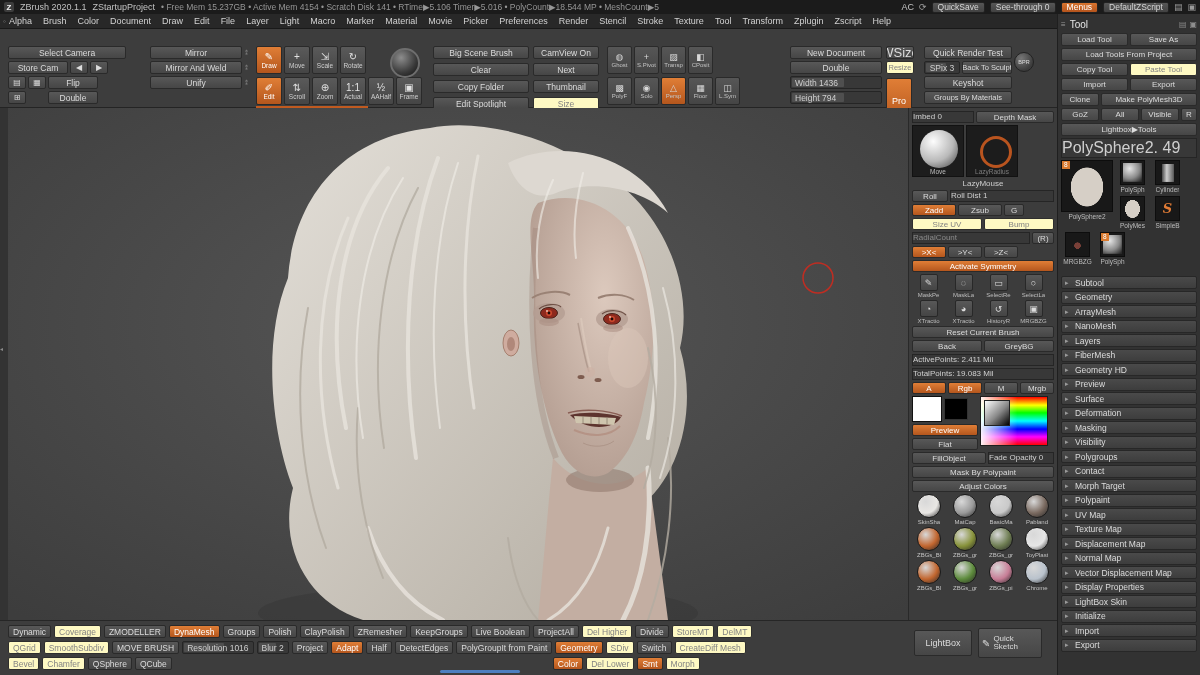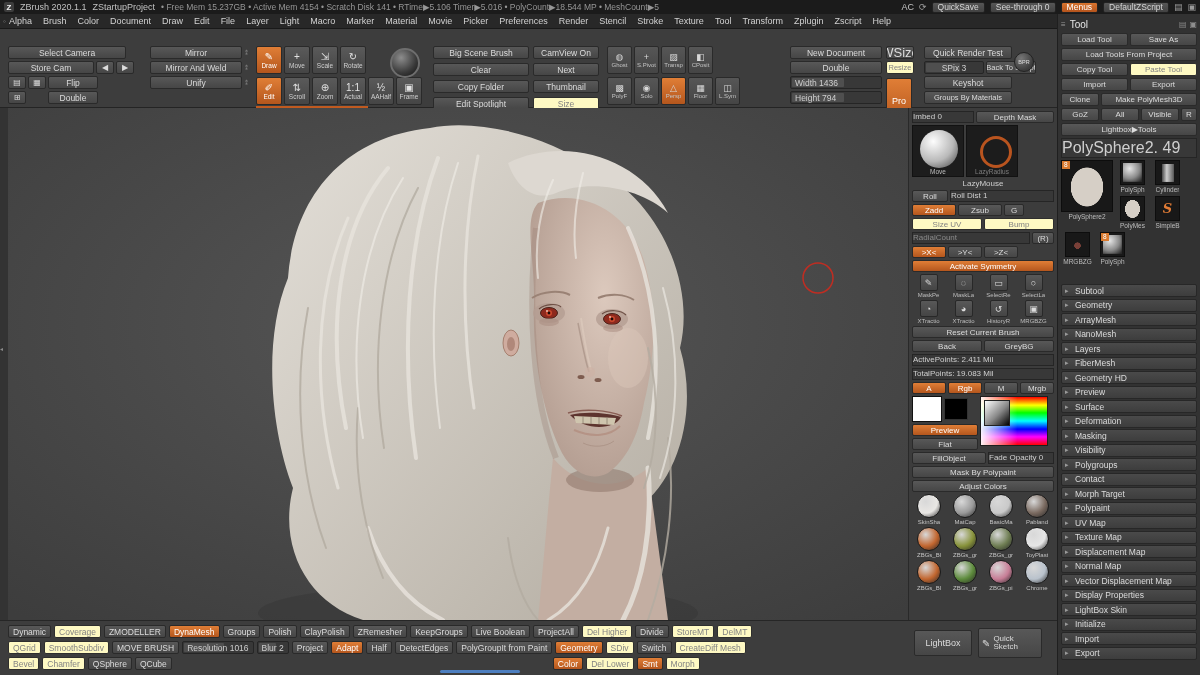--- a/index.html
+++ b/index.html
@@ -110,21 +110,21 @@
 .tthumb.s::after{content:"S";position:absolute;inset:0;display:flex;align-items:center;
   justify-content:center;color:#e07b35;font-weight:bold;font-style:italic;font-size:13px;
   font-family:"DejaVu Serif",serif}
 .tthumb.dark{background-image:radial-gradient(circle at 50% 55%,#7a4038 0 18%,rgba(0,0,0,0) 20%)}
 .badge{position:absolute;left:0;top:0;background:#d97a2f;color:#fff;font-size:6.5px;
   padding:0 2px;line-height:8px;z-index:2}
 .badge:empty{display:none}
 .tlabel{font-size:6.5px;color:#bdbdbd;text-align:center;max-width:52px;overflow:hidden;
   white-space:nowrap;line-height:8px}
 .tcell{display:flex;flex-direction:column;align-items:center;gap:1px;width:33px}
-.sections{display:flex;flex-direction:column;gap:1.5px;margin-top:16px}
+.sections{display:flex;flex-direction:column;gap:1.5px;margin-top:8px}
 .section{height:13px;background:linear-gradient(#4a4a4a,#3d3d3d);border:1px solid #272727;
   border-radius:2px;display:flex;align-items:center;font-size:8.5px;color:#dcdcdc;
   padding-left:13px;position:relative;white-space:nowrap;overflow:hidden}
 .section::before{content:"▸";position:absolute;left:3px;color:#9a9a9a;font-size:7px}
 
 .bottom{position:absolute;left:0;top:620px;width:1057px;height:55px;background:#3d3d3d;
   border-top:1px solid #262626;padding:4px 0 0 8px}
 .bb-row{display:flex;gap:3px;height:14px;margin-bottom:2px;max-width:900px;overflow:hidden}
 .bbtn{height:13px;font-size:8.5px}
 .bb-row3 div:nth-of-type(5){margin-left:378px}
@@ -208,21 +208,21 @@
 
       <span class="menu-item">Help</span>
     </div>
   <span class="menu-home" style="position:absolute;left:3px;top:17px">◦</span>
 
   <div class="shelf"></div>
 
   <div class="grp col" style="left:8px;top:46px">
     <span class="btn" style="width:118px">Select Camera</span>
     <div class="row">
-      <span class="btn" style="width:86px">Store Cam</span>
+      <span class="btn" style="width:60px">Store Cam</span>
       <span class="btn icon-btn">◀</span>
       <span class="btn icon-btn">▶</span>
     </div>
     <div class="row">
       <span class="btn icon-btn">▤</span>
       <span class="btn icon-btn">▦</span>
       <span class="btn" style="width:50px">Flip</span>
     </div>
     <div class="row">
       <span class="btn icon-btn">⊞</span>
@@ -370,21 +370,21 @@
     <span class="btn" style="position:absolute;left:0;top:15px;width:92px">Double</span>
     <span class="btn d im dim" style="position:absolute;left:96px;top:15px;width:28px;font-size:7.5px">Resize</span>
     <span class="btn slider lft" style="position:absolute;left:0;top:30px;width:92px">Width 1436</span>
     <span class="btn slider lft" style="position:absolute;left:0;top:45px;width:92px">Height 794</span>
     <span class="btn on pro-btn">Pro</span>
   </div>
 
   <div class="grp col" style="left:924px;top:46px">
     <span class="btn" style="width:88px">Quick Render Test</span>
     <div class="row">
-      <span class="btn slider" style="width:60px">SPix 3</span>
+      <span class="btn slider" style="width:36px">SPix 3</span>
       <span class="btn" style="width:50px;font-size:7.5px">Back To Sculpt</span>
     </div>
     <span class="btn" style="width:88px">Keyshot</span>
     <span class="btn" style="width:88px;font-size:7.5px">Groups By Materials</span>
   </div>
   <div class="bpr">BPR</div>
 
   <div class="left-strip">
     <span class="arr">◂</span>
   </div>

